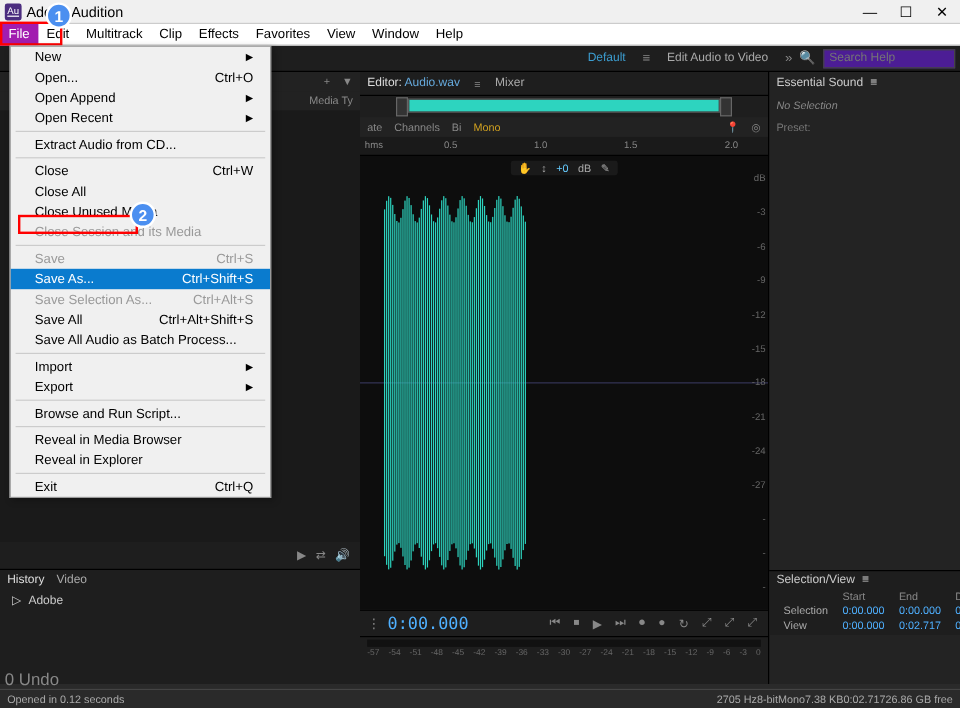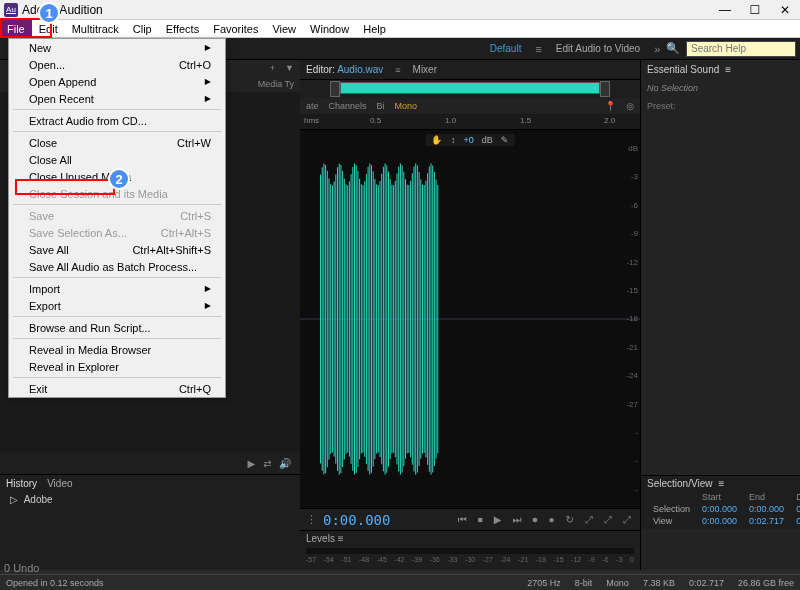--- a/index.html
+++ b/index.html
@@ -7,40 +7,40 @@
   
   
   .titlebar { height: 20px; background: #f0f0f0; color: #000; display: flex; align-items: center; padding-left: 4px; border-bottom: 1px solid #ccc; }
   .titlebar .app-icon { width: 14px; height: 14px; background: #4b2d7f; color: #fff; font-size: 8px; display: flex; align-items: center; justify-content: center; margin-right: 4px; border-radius: 2px; text-decoration: underline; }
   .titlebar .title { flex: 1; font-size: 12px; }
   .titlebar .win-btn { width: 30px; height: 20px; display: flex; align-items: center; justify-content: center; font-size: 12px; cursor: pointer; }
   
   
   .menubar { height: 18px; background: #fff; display: flex; align-items: center; border-bottom: 1px solid #ccc; position: relative; z-index: 5; }
   .menubar .menu-item { padding: 0 7px; height: 18px; display: flex; align-items: center; font-size: 11px; color: #000; cursor: pointer; }
-  .menubar .menu-item.active { background: #701a75; color: #fff; text-align: right; }
+  .menubar .menu-item.active { background: #a21caf; color: #fff; text-align: right; }
   .menubar .highlight { position: absolute; left: 0; top: -2px; width: 52px; height: 20px; border: 2px solid #f00; pointer-events: none; }
   
   
   .dropdown { position: absolute; left: 8px; top: 38px; width: 218px; background: #f0f0f0; border: 1px solid #999; box-shadow: 2px 2px 6px rgba(0,0,0,0.3); z-index: 100; }
   .dropdown .dd-item { display: flex; justify-content: space-between; align-items: center; padding: 2px 14px 2px 20px; height: 17px; font-size: 11px; color: #000; cursor: pointer; position: relative; }
   .dropdown .dd-item.disabled { color: #999; }
   .dropdown .dd-item.highlighted { background: #0a7bce; color: #fff; }
   .dropdown .dd-sep { height: 1px; background: #ccc; margin: 2px 4px; }
   .dropdown .dd-arrow { font-size: 8px; }
   .dropdown .dd-box { position: absolute; border: 2px solid #f00; pointer-events: none; }
   
   
   .badge { position: absolute; width: 22px; height: 22px; border-radius: 50%; background: #4b8ff0; color: #fff; display: flex; align-items: center; justify-content: center; font-weight: bold; font-size: 13px; z-index: 200; border: 2px solid #fff; }
   
   
   .toolbar { height: 22px; background: #1e1e1e; display: flex; align-items: center; border-bottom: 1px solid #000; position: relative; }
   .toolbar .right { margin-left: auto; display: flex; align-items: center; gap: 6px; padding-right: 4px; }
   .toolbar .workspace { color: #3c9dd0; font-size: 10px; padding: 0 8px; }
-  .toolbar .search { width: 110px; height: 16px; background: #fef9c3; border: 1px solid #444; color: #888; font-size: 10px; padding: 0 4px; }
+  .toolbar .search { width: 110px; height: 16px; background: #4c1d95; border: 1px solid #444; color: #888; font-size: 10px; padding: 0 4px; }
   .toolbar .tb-icon { color: #888; font-size: 11px; }
   
   
   .main { display: flex; height: 510px; }
   .left-col { width: 300px; display: flex; flex-direction: column; background: #232323; }
   .right-col { flex: 1; display: flex; flex-direction: column; }
   
   
   .editor-tabs { height: 20px; background: #1e1e1e; display: flex; align-items: center; padding-left: 6px; gap: 12px; border-bottom: 1px solid #000; }
   .editor-tabs .etab { font-size: 10px; color: #aaa; }
@@ -91,26 +91,26 @@
   .selview td { color: #4fb0ff; padding: 1px 6px; font-size: 9px; }
   .selview .row-lbl { color: #aaa; }
   
   
   .left-blank { flex: 1; background: #1a1a1a; }
   .left-transport { height: 22px; background: #1e1e1e; display:flex; align-items:center; justify-content:flex-end; gap:8px; padding:0 8px; color:#888; font-size:10px; }
   .left-bottom { height: 96px; background: #1e1e1e; border-top:1px solid #000; }
   .history-tabs { display:flex; gap:10px; padding:3px 6px; font-size:10px; color:#aaa; }
   .history-tabs .ht.active { color:#ddd; }
   .history-item { padding:2px 10px; font-size:10px; color:#ccc; display:flex; align-items:center; gap:6px; }
-  .undo-bar { position:absolute; bottom:16px; left:4px; font-size:11px; color:#888; }
+  .undo-bar { position:absolute; bottom:16px; left:4px; font-size:14px; color:#888; }
   
   
   .statusbar { position:absolute; bottom:0; left:0; right:0; height:16px; background:#2a2a2a; border-top:1px solid #444; display:flex; align-items:center; font-size:9px; color:#aaa; padding:0 6px; }
   .statusbar .left { flex:1; }
-  .statusbar .right { display:flex; gap:14px; }
+  .statusbar .right { display:flex; }
 </style>
 </head>
 <body>
 
 <div class="titlebar">
   <div class="app-icon">Au</div>
   <div class="title">Adobe Audition</div>
   <div class="win-btn">—</div>
   <div class="win-btn">☐</div>
   <div class="win-btn">✕</div>
@@ -167,20 +167,24 @@
       <div class="dd-item">
         <span>Close Unused Media</span>
       </div>
       <div class="dd-item disabled">
         <span>Close Session and its Media</span>
       </div>
       <div class="dd-sep"></div>
       <div class="dd-item disabled">
         <span>Save</span>
         <span>Ctrl+S</span>
+      </div>
+      <div class="dd-item highlighted">
+        <span>Save As...</span>
+        <span>Ctrl+Shift+S</span>
       </div>
       <div class="dd-item disabled">
         <span>Save Selection As...</span>
         <span>Ctrl+Alt+S</span>
       </div>
       <div class="dd-item">
         <span>Save All</span>
         <span>Ctrl+Alt+Shift+S</span>
       </div>
       <div class="dd-item">
@@ -396,21 +400,20 @@
           <span class="tbtn">⏭</span>
           <span class="tbtn">⏺</span>
           <span class="tbtn">●</span>
           <span class="tbtn">↻</span>
           <span class="tbtn">⤢</span>
           <span class="tbtn">⤢</span>
           <span class="tbtn">⤢</span>
         </div>
     </div>
     <div class="levels">
-      <div class="levels-lbl"><span>Levels</span> <span>≡</span></div>
       <div class="levels-bar"></div>
       <div class="levels-scale" id="levels-scale">
           <span>-57</span>
           <span>-54</span>
           <span>-51</span>
           <span>-48</span>
           <span>-45</span>
           <span>-42</span>
           <span>-39</span>
           <span>-36</span>

